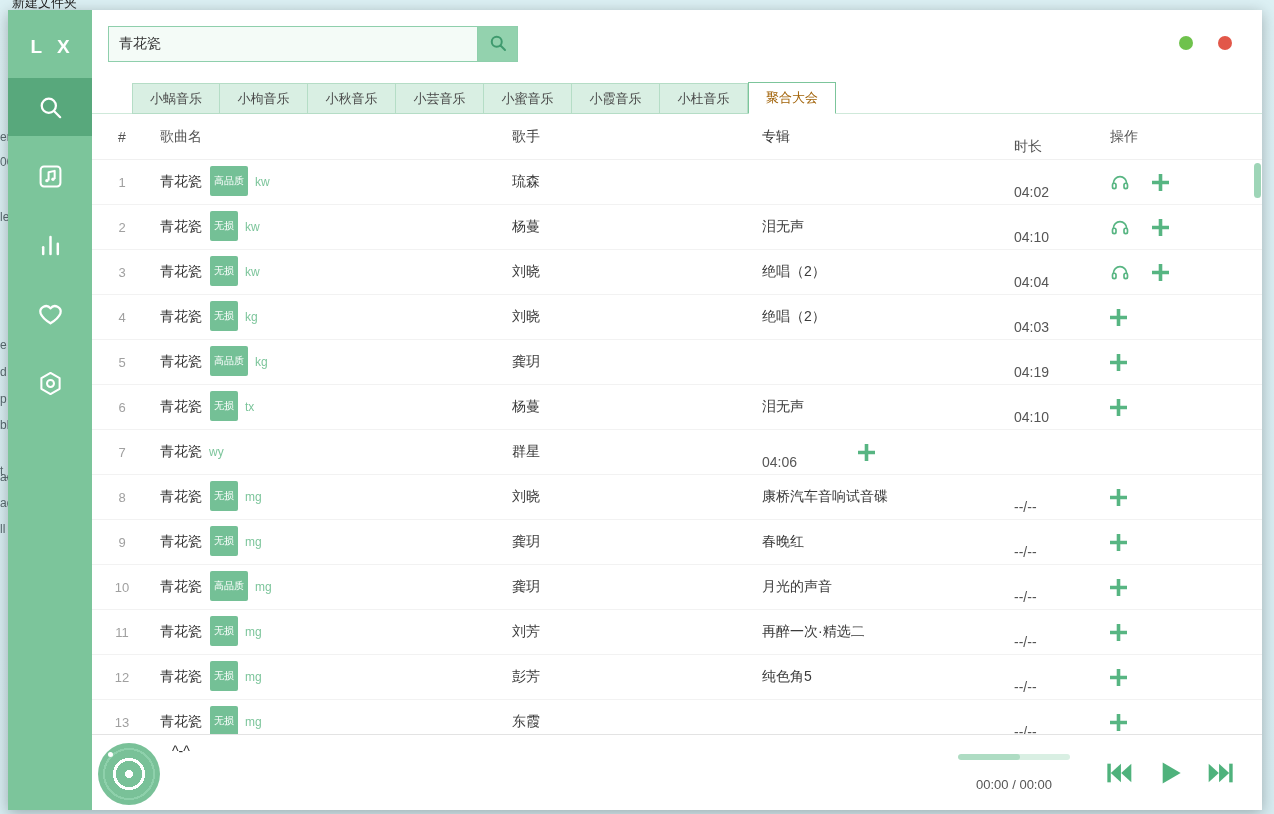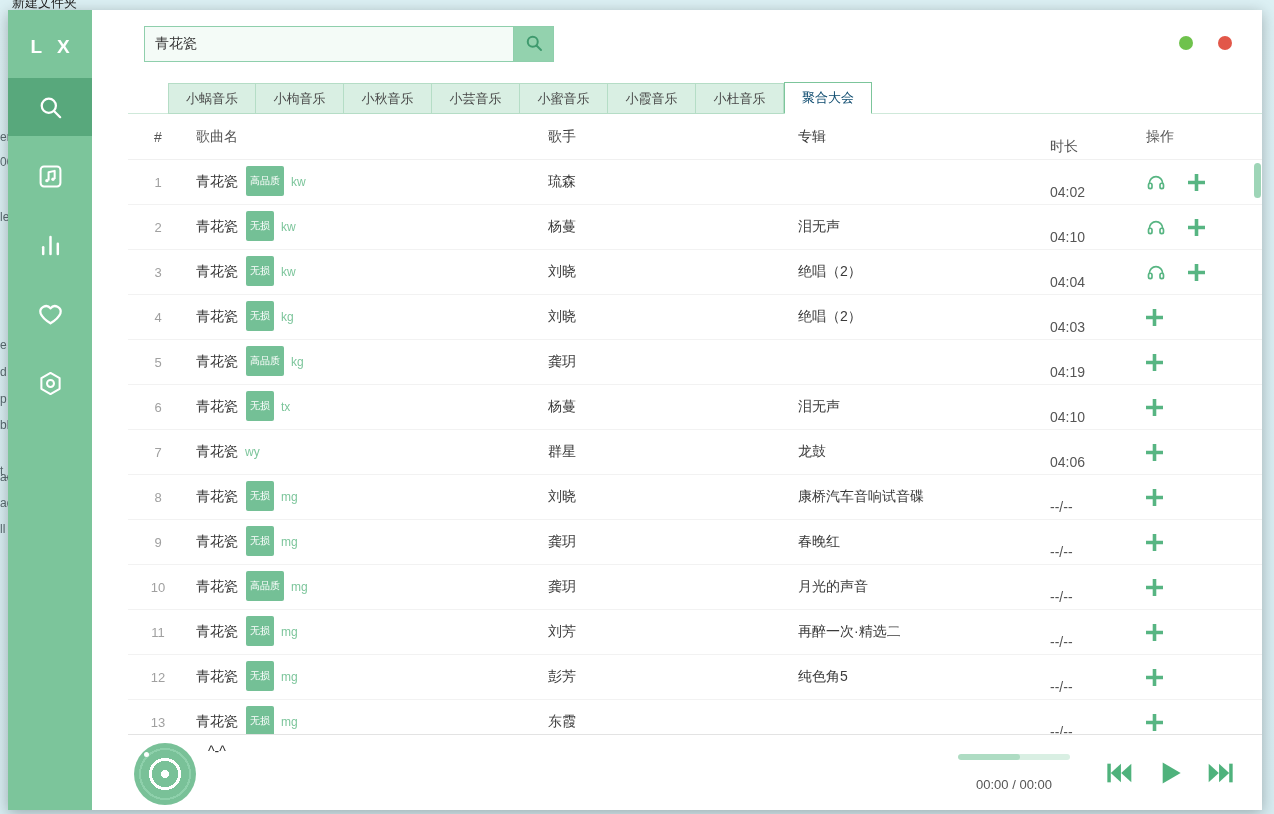--- a/index.html
+++ b/index.html
@@ -5,21 +5,21 @@
   * { margin:0; padding:0; box-sizing:border-box; }
   html,body { width:1274px; height:814px; overflow:hidden;
     font-family:"Liberation Sans","DejaVu Sans",sans-serif; }
 
   .desktop { position:relative; width:1274px; height:814px;
     background:linear-gradient(180deg,#dcf0f4 0%,#d7ecf1 100%); }
   .folder-label { position:absolute; top:-6px; left:12px; font-size:13px; color:#222; }
   .fragments div { position:absolute; left:0; font-size:12px; color:#5a6b70; width:9px; overflow:hidden; white-space:nowrap; }
 
   .window { position:absolute; left:8px; top:10px; width:1254px; height:800px;
-    display:flex; background:#fff; box-shadow:0 3px 14px rgba(0,0,0,.28);gap:36px; }
+    display:flex; background:#fff; box-shadow:0 3px 14px rgba(0,0,0,.28); }
 
   
   .sidebar { width:84px; background:#7cc59b; display:flex; flex-direction:column; flex-shrink:0; }
   .logo { color:#fff; font-weight:bold; font-size:19px; letter-spacing:5px; text-align:center;
     padding:26px 0 20px 5px; }
   .nav { display:flex; flex-direction:column; }
   .nav-item { height:58px; display:flex; align-items:center; justify-content:center; cursor:pointer; }
   .nav-item.active { background:#58a87c; }
   .nav-item + .nav-item { margin-top:11px; }
   .nav-icon { width:27px; height:27px; display:block; }
@@ -40,21 +40,21 @@
   .dot { width:14px; height:14px; border-radius:50%; display:block; cursor:pointer; }
 
   
   .tabs { height:32px; display:flex; align-items:flex-end; padding-left:4px;
     border-bottom:1px solid #cfe9da; }
   .tab { width:88px; height:31px; margin-bottom:-1px; background:#d9efe3;
     border:1px solid #b5ddc6; border-left:none; display:flex; align-items:center;
     justify-content:center; font-size:13px; color:#4a4a4a; cursor:pointer; }
   .tab:first-child { border-left:1px solid #b5ddc6;margin-left:36px; }
   .tab.active { background:#fff; border:1px solid #7cc59b; border-bottom:1px solid #fff;
-    color:#0c4a6e; height:32px; z-index:2; }
+    color:#a16207; height:32px; z-index:2; }
 
   
   .thead { height:46px; display:flex; align-items:center; font-size:14px; color:#555;
     border-bottom:1px solid #f0f0f0; }
   .c-index { width:60px; text-align:center; flex-shrink:0; }
   .c-name { width:360px; padding-left:8px; flex-shrink:0; display:flex; align-items:center; }
   .c-artist { width:250px; flex-shrink:0; }
   .c-album { width:252px; flex-shrink:0; }
   .c-duration { width:96px; flex-shrink:0;margin-top:20px; }
   .c-action { flex:1; display:flex; align-items:center; gap:22px; }
@@ -337,21 +337,20 @@
                 </span>
               </div>
             </div>
             <div class="row">
               <div class="c-index">7</div>
               <div class="c-name">
                 <span class="song">青花瓷</span>
                 <span class="src">wy</span>
               </div>
               <div class="c-artist">群星</div>
-              <div class="c-album">龙鼓</div>
               <div class="c-duration">04:06</div>
               <div class="c-action">
                 <span class="plus">
                   <svg viewBox="0 0 18 18" fill="#57b582">
                     <path d="M7.1 0h3.8v7.1H18v3.8h-7.1V18H7.1v-7.1H0V7.1h7.1z"></path>
                   </svg>
                 </span>
               </div>
             </div>
             <div class="row">

